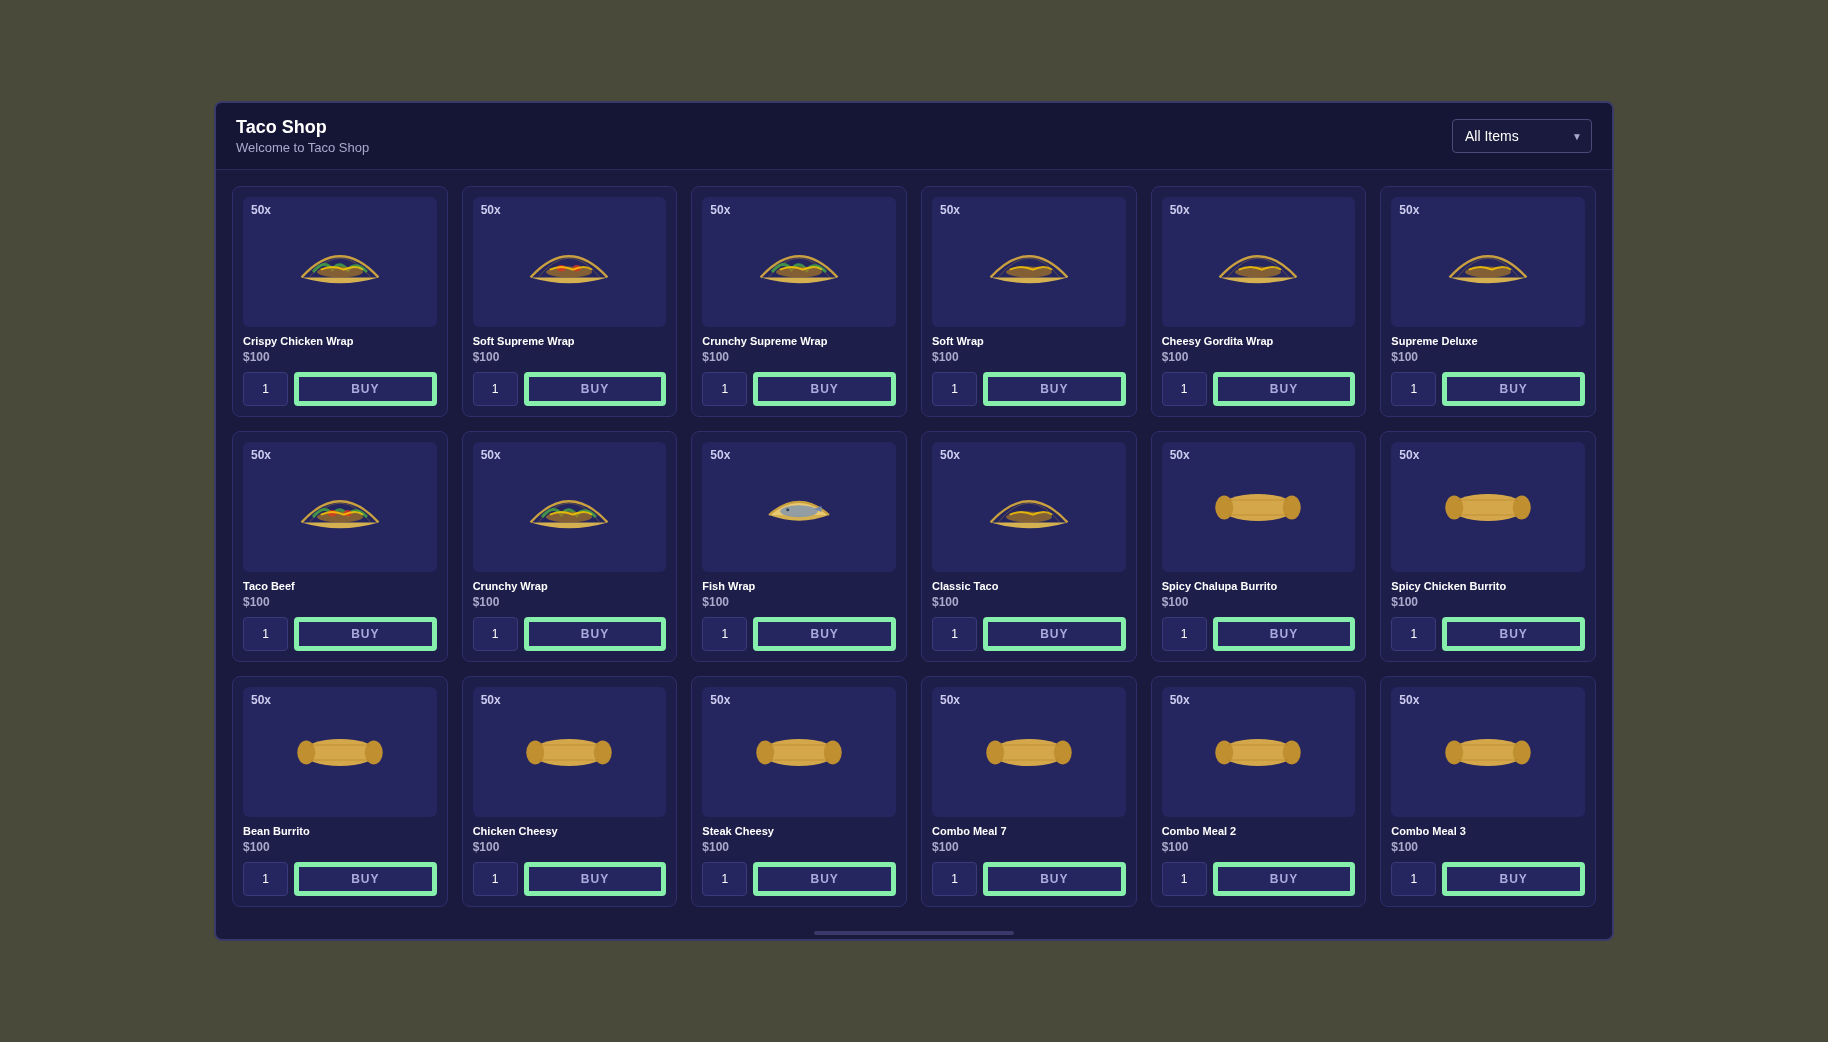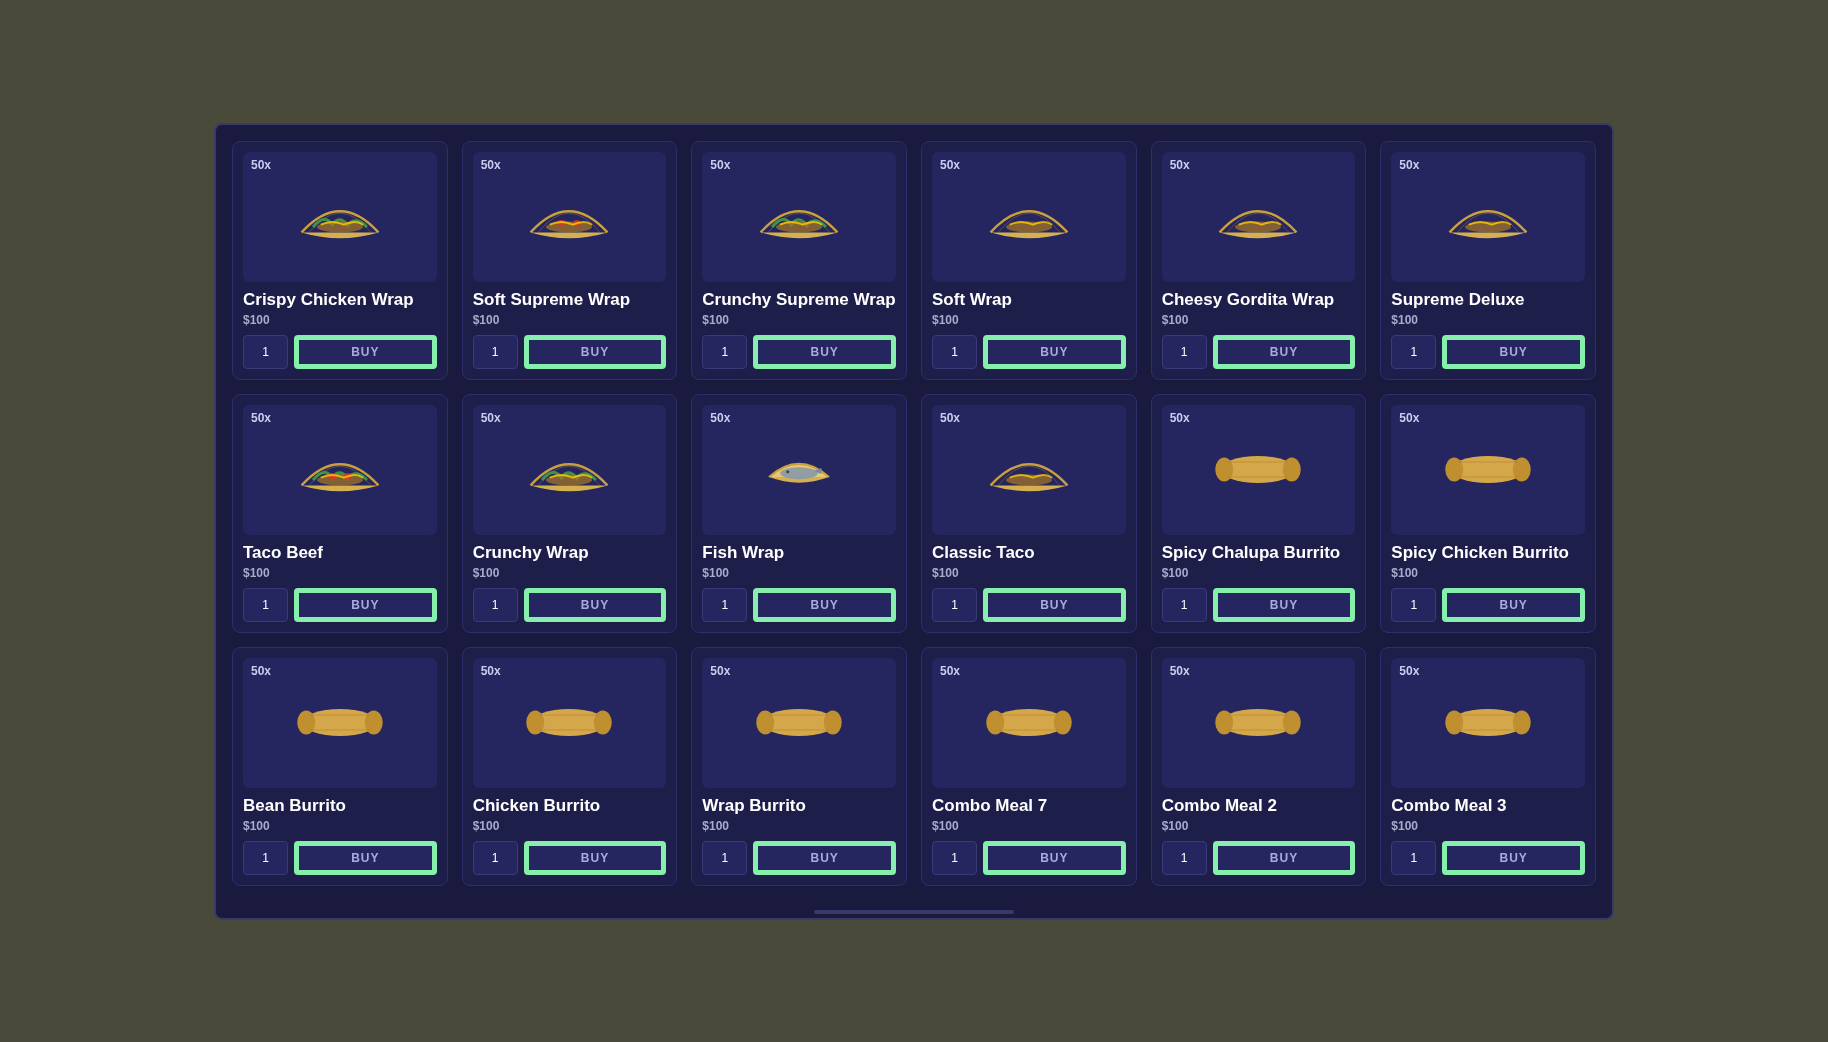--- a/index.html
+++ b/index.html
@@ -92,21 +92,21 @@
     .item-count {
       position: absolute;
       top: 6px;
       left: 8px;
       color: #ccccee;
       font-size: 12px;
       font-weight: 600;
     }
     .item-name {
       color: #ffffff;
-      font-size: 17px;
+      font-size: 11px;
       font-weight: 700;
       margin-bottom: 3px;
     }
     .item-price {
       color: #aaaacc;
       font-size: 12px;
       margin-bottom: 8px;
       font-weight: bold;
     }
     .item-buy-row {
@@ -146,20 +146,35 @@
       height: 4px;
       background: #3a3a6a;
       border-radius: 2px;
     }
   </style>
 </head>
 <body>
 
 <div class="app-window">
 
+  <div class="header">
+    <div class="header-left">
+      <div class="app-title">Taco Shop</div>
+      <div class="app-subtitle">Welcome to Taco Shop</div>
+    </div>
+    <div class="filter-wrapper">
+      <select class="filter-select">
+        <option>All Items</option>
+        <option>Tacos</option>
+        <option>Wraps</option>
+        <option>Burritos</option>
+        <option>Combos</option>
+      </select>
+    </div>
+  </div>
 
   <div class="content">
     <div class="items-grid" id="items-grid">
     <div class="item-card">
     <div class="item-card-top">
       <span class="item-count">50x</span>
       <svg viewBox="0 0 130 90" xmlns="http://www.w3.org/2000/svg" style="width:100px;height:72px;">
 
       <path d="M15,65 Q65,10 115,65" stroke="#c8a040" stroke-width="3" fill="none"></path>
       <path d="M15,65 Q65,80 115,65" fill="#d4b050"></path>
@@ -444,39 +459,39 @@
     <div class="item-card-top">
       <span class="item-count">50x</span>
       <svg viewBox="0 0 120 60" xmlns="http://www.w3.org/2000/svg" style="width:90px;height:55px;">
       <ellipse cx="60" cy="30" rx="50" ry="18" fill="#d4a84a"></ellipse>
       <ellipse cx="15" cy="30" rx="12" ry="16" fill="#c09030"></ellipse>
       <ellipse cx="105" cy="30" rx="12" ry="16" fill="#c09030"></ellipse>
       <line x1="20" y1="20" x2="100" y2="20" stroke="#b07820" stroke-width="1.5" opacity="0.5"></line>
       <line x1="20" y1="40" x2="100" y2="40" stroke="#b07820" stroke-width="1.5" opacity="0.5"></line>
     </svg>
     </div>
-    <div class="item-name">Chicken Burrito</div>
-    <div class="item-price">$100</div>
-    <div class="item-buy-row">
-      <input type="text" class="qty-input" value="1" style="">
-      <button class="buy-button">BUY</button>
-    </div>
-  </div>
-        <div class="item-card">
-    <div class="item-card-top">
-      <span class="item-count">50x</span>
-      <svg viewBox="0 0 120 60" xmlns="http://www.w3.org/2000/svg" style="width:90px;height:55px;">
-      <ellipse cx="60" cy="30" rx="50" ry="18" fill="#d4a84a"></ellipse>
-      <ellipse cx="15" cy="30" rx="12" ry="16" fill="#c09030"></ellipse>
-      <ellipse cx="105" cy="30" rx="12" ry="16" fill="#c09030"></ellipse>
-      <line x1="20" y1="20" x2="100" y2="20" stroke="#b07820" stroke-width="1.5" opacity="0.5"></line>
-      <line x1="20" y1="40" x2="100" y2="40" stroke="#b07820" stroke-width="1.5" opacity="0.5"></line>
-    </svg>
-    </div>
-    <div class="item-name">Wrap Burrito</div>
+    <div class="item-name">Chicken Cheesy</div>
+    <div class="item-price">$100</div>
+    <div class="item-buy-row">
+      <input type="text" class="qty-input" value="1" style="">
+      <button class="buy-button">BUY</button>
+    </div>
+  </div>
+        <div class="item-card">
+    <div class="item-card-top">
+      <span class="item-count">50x</span>
+      <svg viewBox="0 0 120 60" xmlns="http://www.w3.org/2000/svg" style="width:90px;height:55px;">
+      <ellipse cx="60" cy="30" rx="50" ry="18" fill="#d4a84a"></ellipse>
+      <ellipse cx="15" cy="30" rx="12" ry="16" fill="#c09030"></ellipse>
+      <ellipse cx="105" cy="30" rx="12" ry="16" fill="#c09030"></ellipse>
+      <line x1="20" y1="20" x2="100" y2="20" stroke="#b07820" stroke-width="1.5" opacity="0.5"></line>
+      <line x1="20" y1="40" x2="100" y2="40" stroke="#b07820" stroke-width="1.5" opacity="0.5"></line>
+    </svg>
+    </div>
+    <div class="item-name">Steak Cheesy</div>
     <div class="item-price">$100</div>
     <div class="item-buy-row">
       <input type="text" class="qty-input" value="1" style="">
       <button class="buy-button">BUY</button>
     </div>
   </div>
         <div class="item-card">
     <div class="item-card-top">
       <span class="item-count">50x</span>
       <svg viewBox="0 0 120 60" xmlns="http://www.w3.org/2000/svg" style="width:90px;height:55px;">

